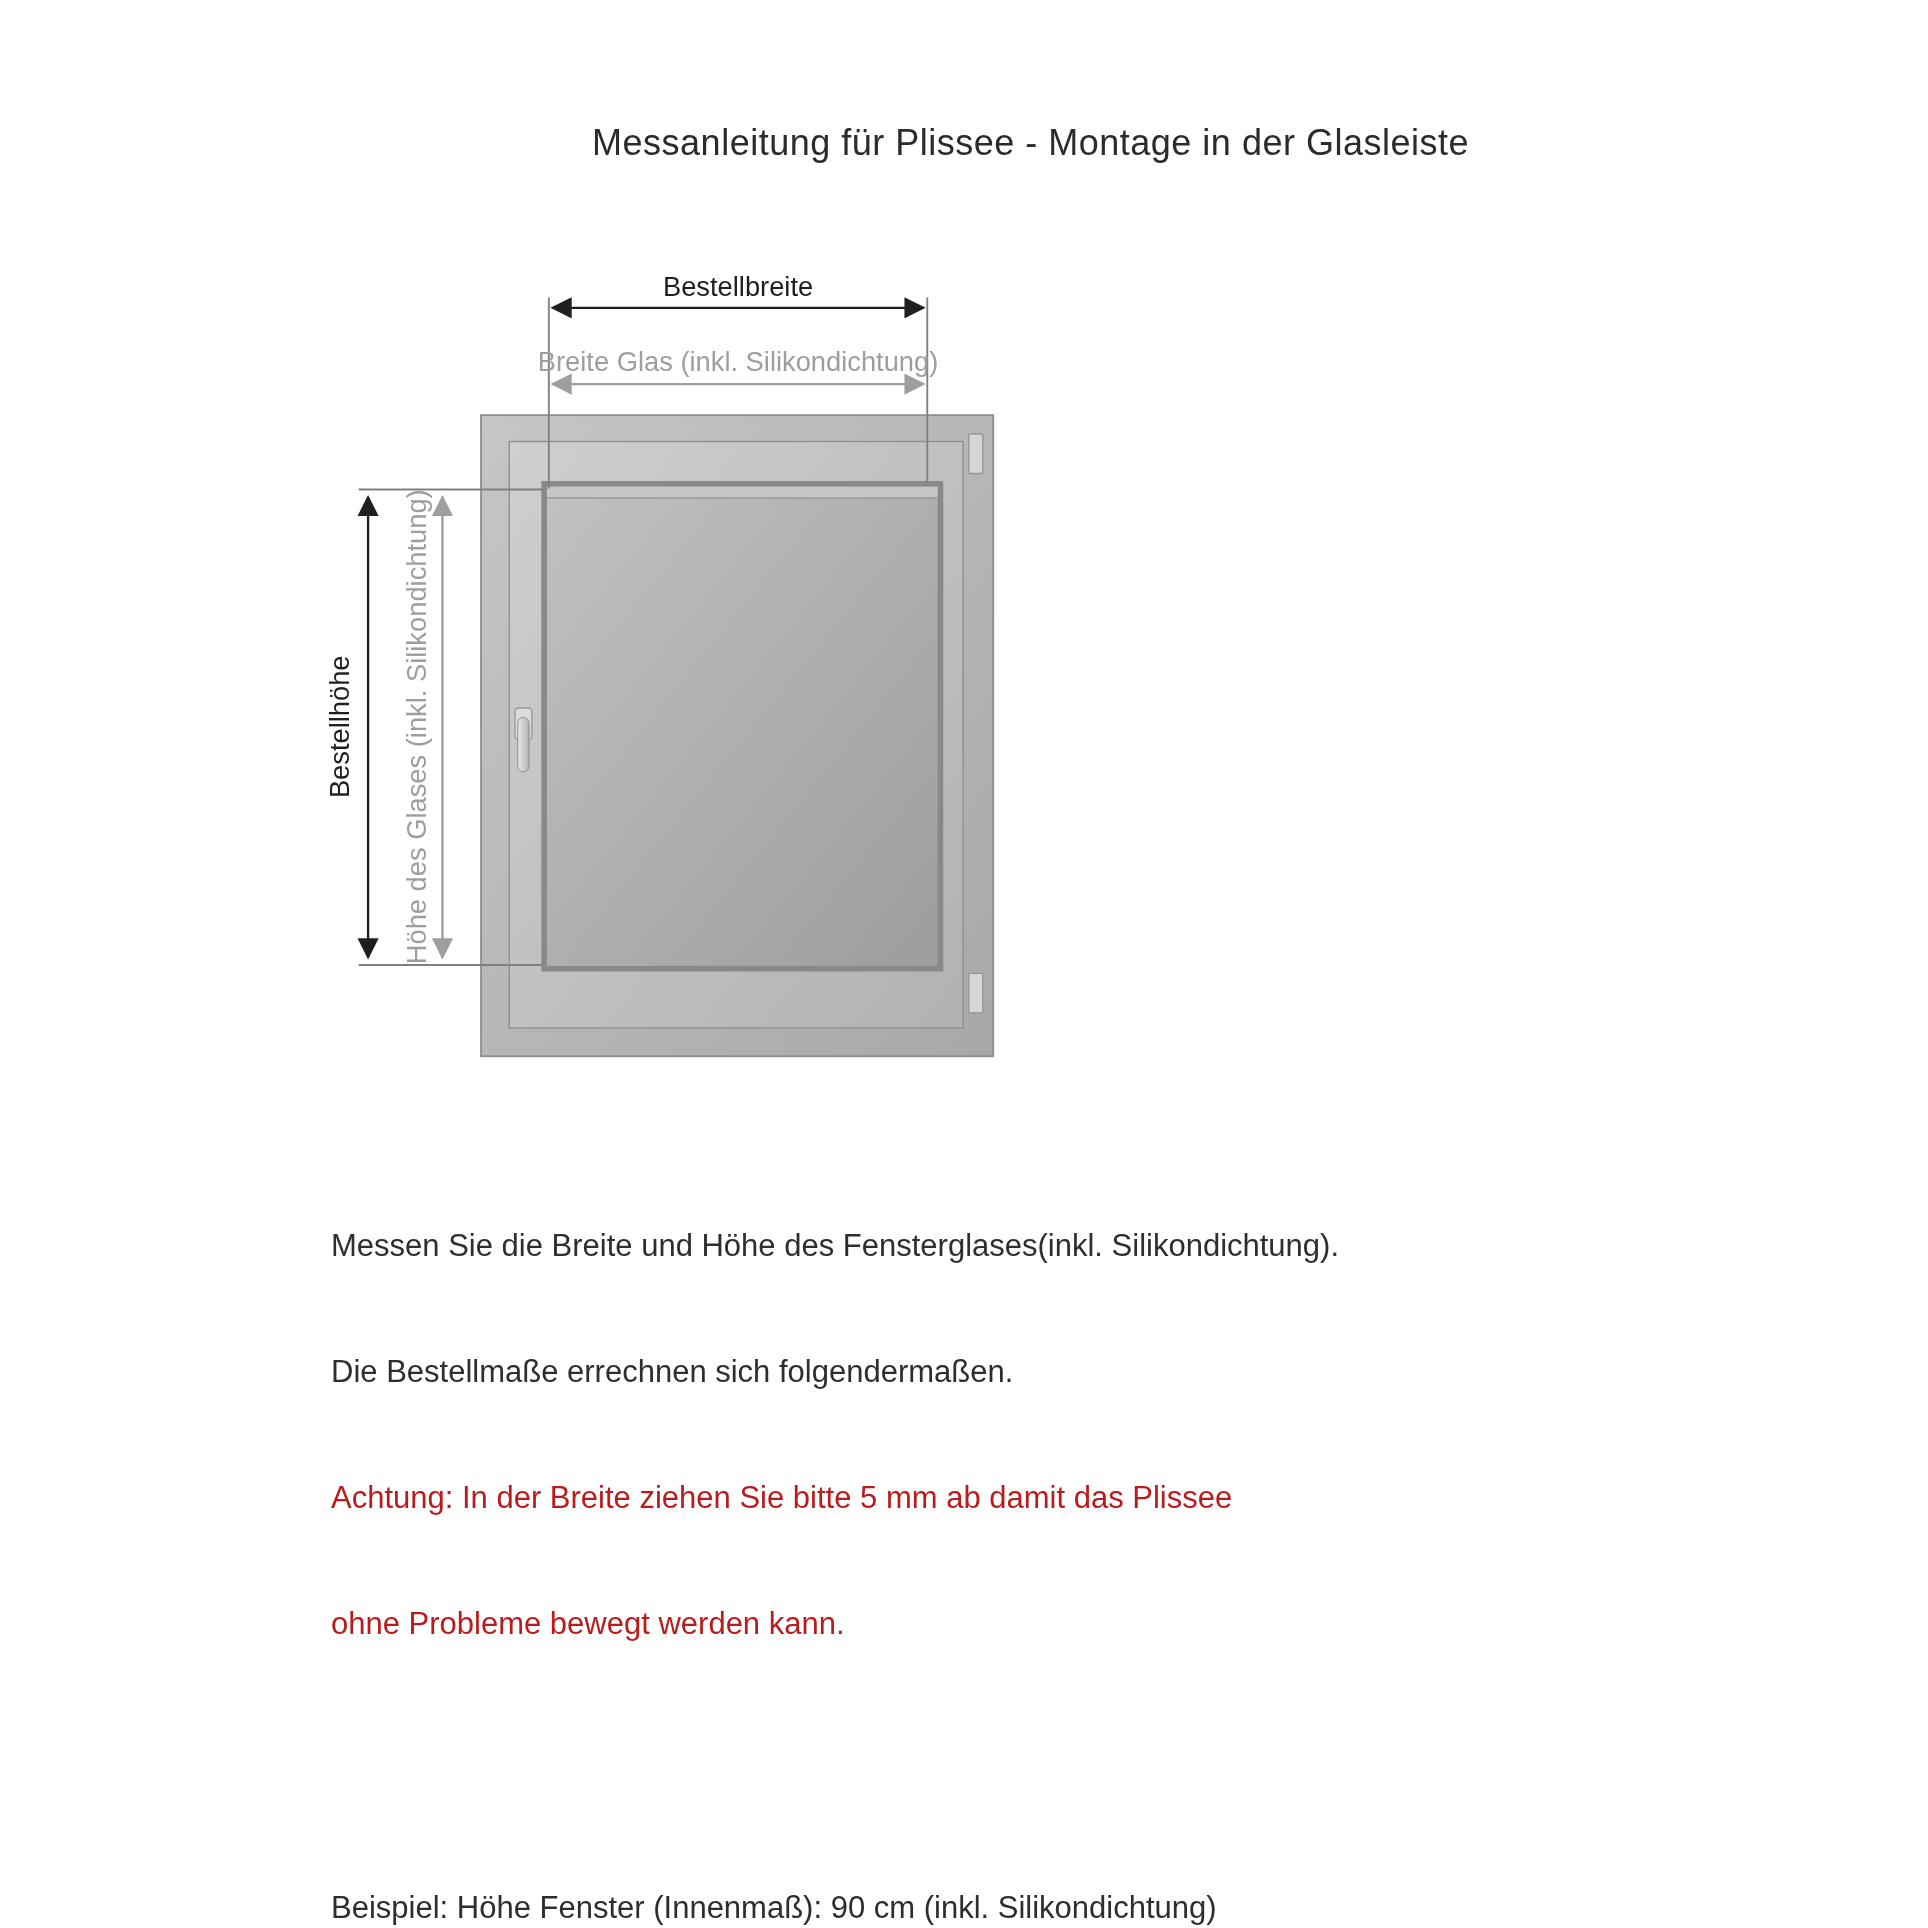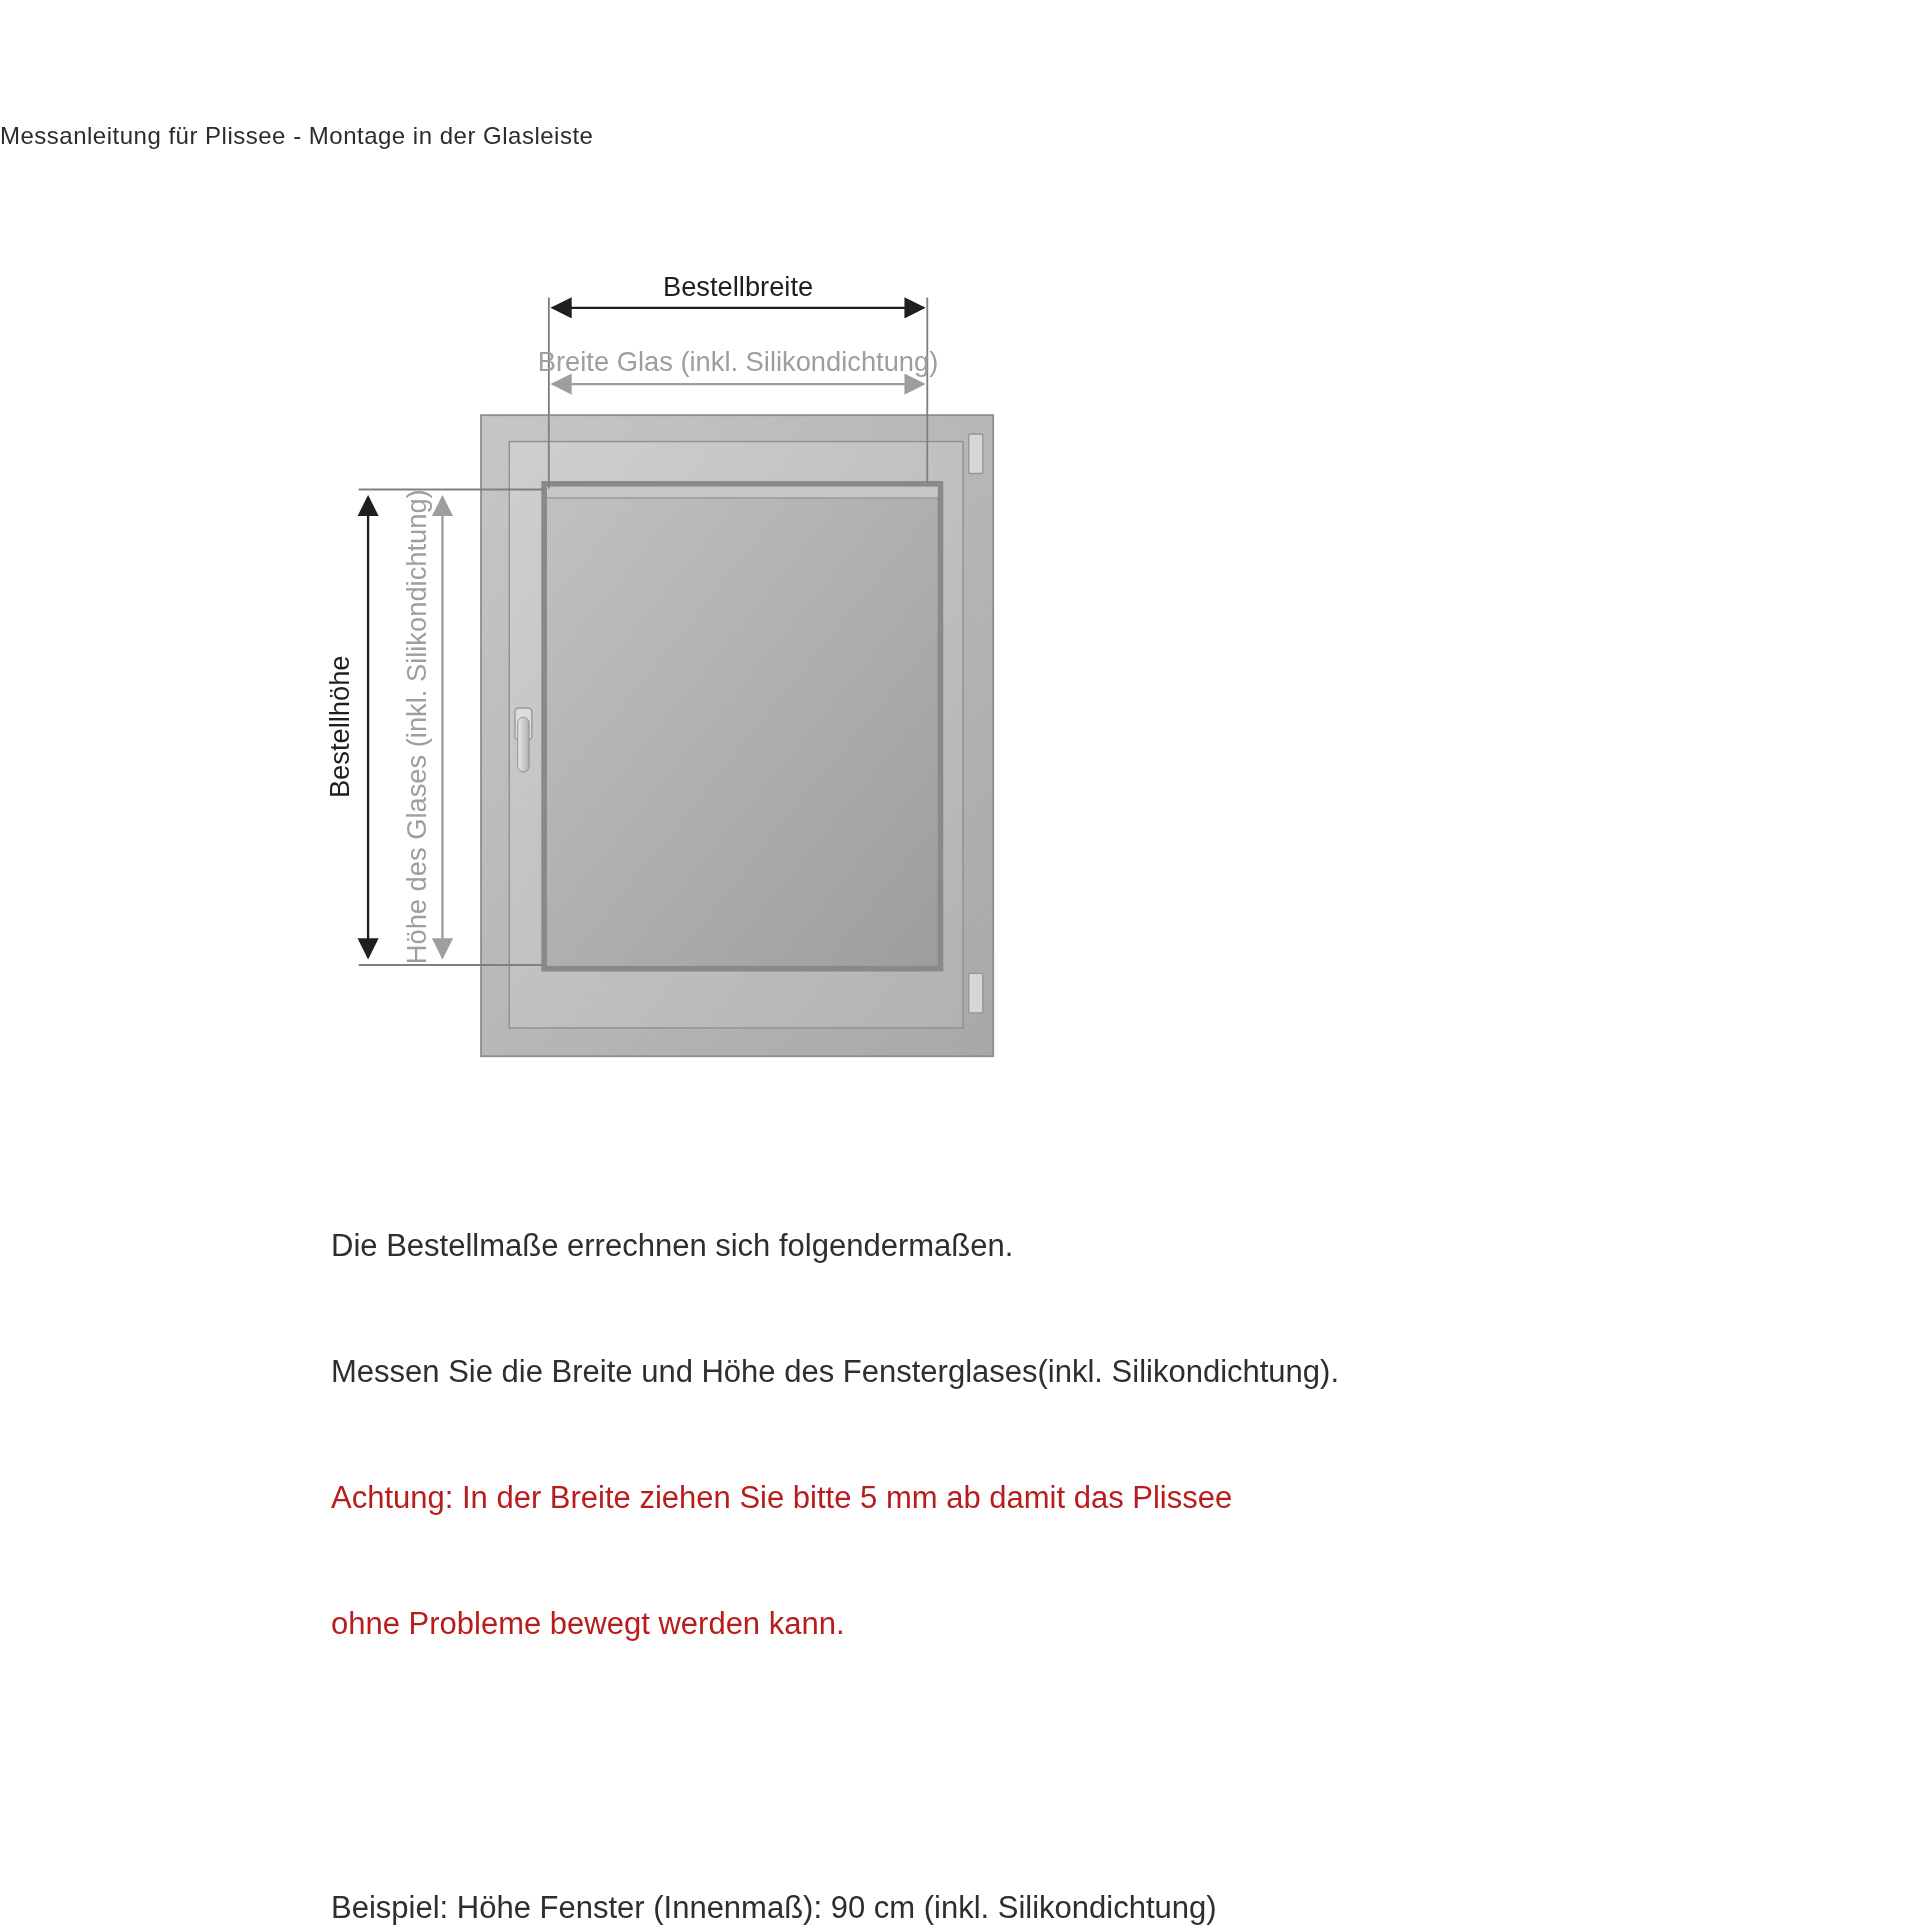--- a/index.html
+++ b/index.html
@@ -13,22 +13,22 @@
     width: 1928px;
     height: 1928px;
     background: #ffffff;
     overflow: hidden;
   }
   .title {
     position: absolute;
     left: 0;
     top: 122px;
     width: 1469px;
-    text-align: left;
-    font-size: 24px;
+    text-align: right;
+    font-size: 36px;
     font-weight: 400;
     color: #2b2b2b;
     letter-spacing: 0.5px;
   }
   svg.diagram {
     position: absolute;
     left: 0;
     top: 0;
     width: 1928px;
     height: 1928px;
@@ -114,22 +114,22 @@
       <line x1="381" y1="520" x2="577" y2="520" stroke="#808080" stroke-width="2"></line>
       <line x1="381" y1="1025" x2="577" y2="1025" stroke="#808080" stroke-width="2"></line>
       <line x1="391" y1="528" x2="391" y2="1017" stroke="#1f1f1f" stroke-width="2.5" marker-start="url(#arrB)" marker-end="url(#arrB)"></line>
       <text x="371" y="772" text-anchor="middle" transform="rotate(-90 371 772)" class="dim-label-black">Bestellhöhe</text>
       <line x1="470" y1="528" x2="470" y2="1017" stroke="#9e9e9e" stroke-width="2.5" marker-start="url(#arrG)" marker-end="url(#arrG)"></line>
       <text x="452" y="772" text-anchor="middle" transform="rotate(-90 452 772)" class="dim-label-gray">Höhe des Glases (inkl. Silikondichtung)</text>
     </g>
   </svg>
 
   <div class="text-block">
+    <div>Messen Sie die Breite und Höhe des Fensterglases(inkl. Silikondichtung).</div>
     <div>Die Bestellmaße errechnen sich folgendermaßen.</div>
-    <div>Messen Sie die Breite und Höhe des Fensterglases(inkl. Silikondichtung).</div>
     <div class="warning-line">Achtung: In der Breite ziehen Sie bitte 5 mm ab damit das Plissee</div>
     <div class="warning-line">ohne Probleme bewegt werden kann.</div>
 
     <div class="example-block">
       <div>Beispiel: Höhe Fenster (Innenmaß): 90 cm (inkl. Silikondichtung)</div>
       
       
     </div>
   </div>
 

